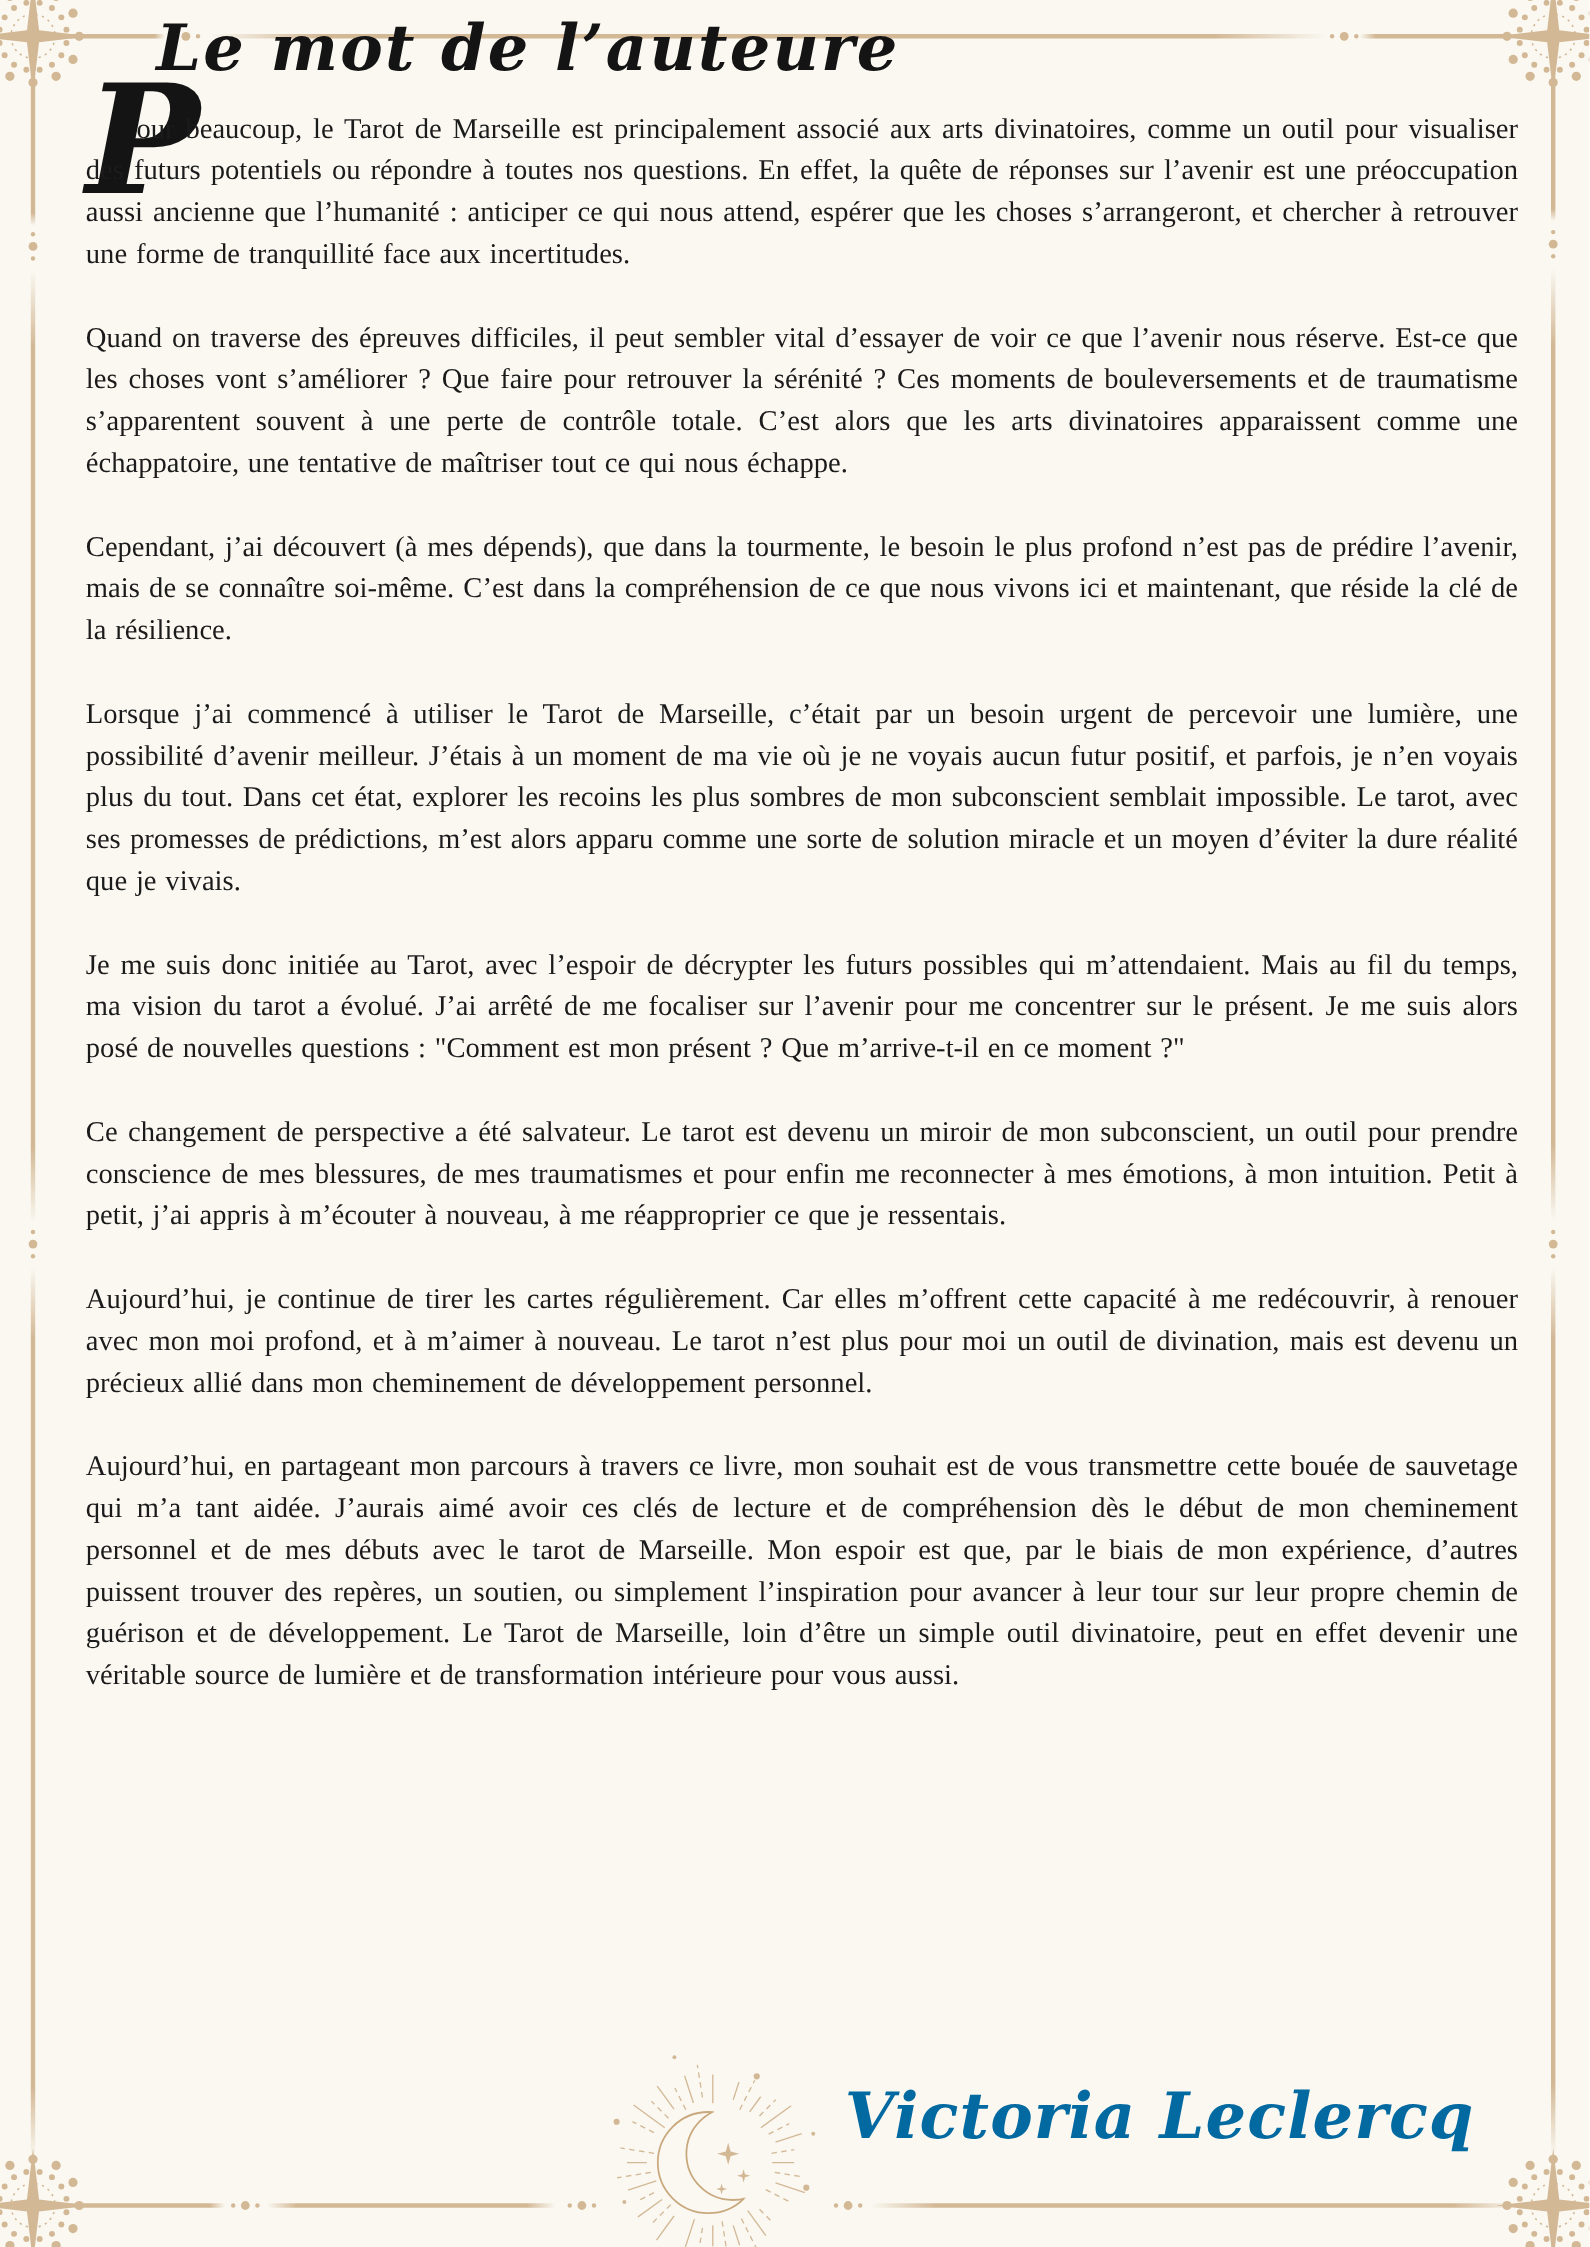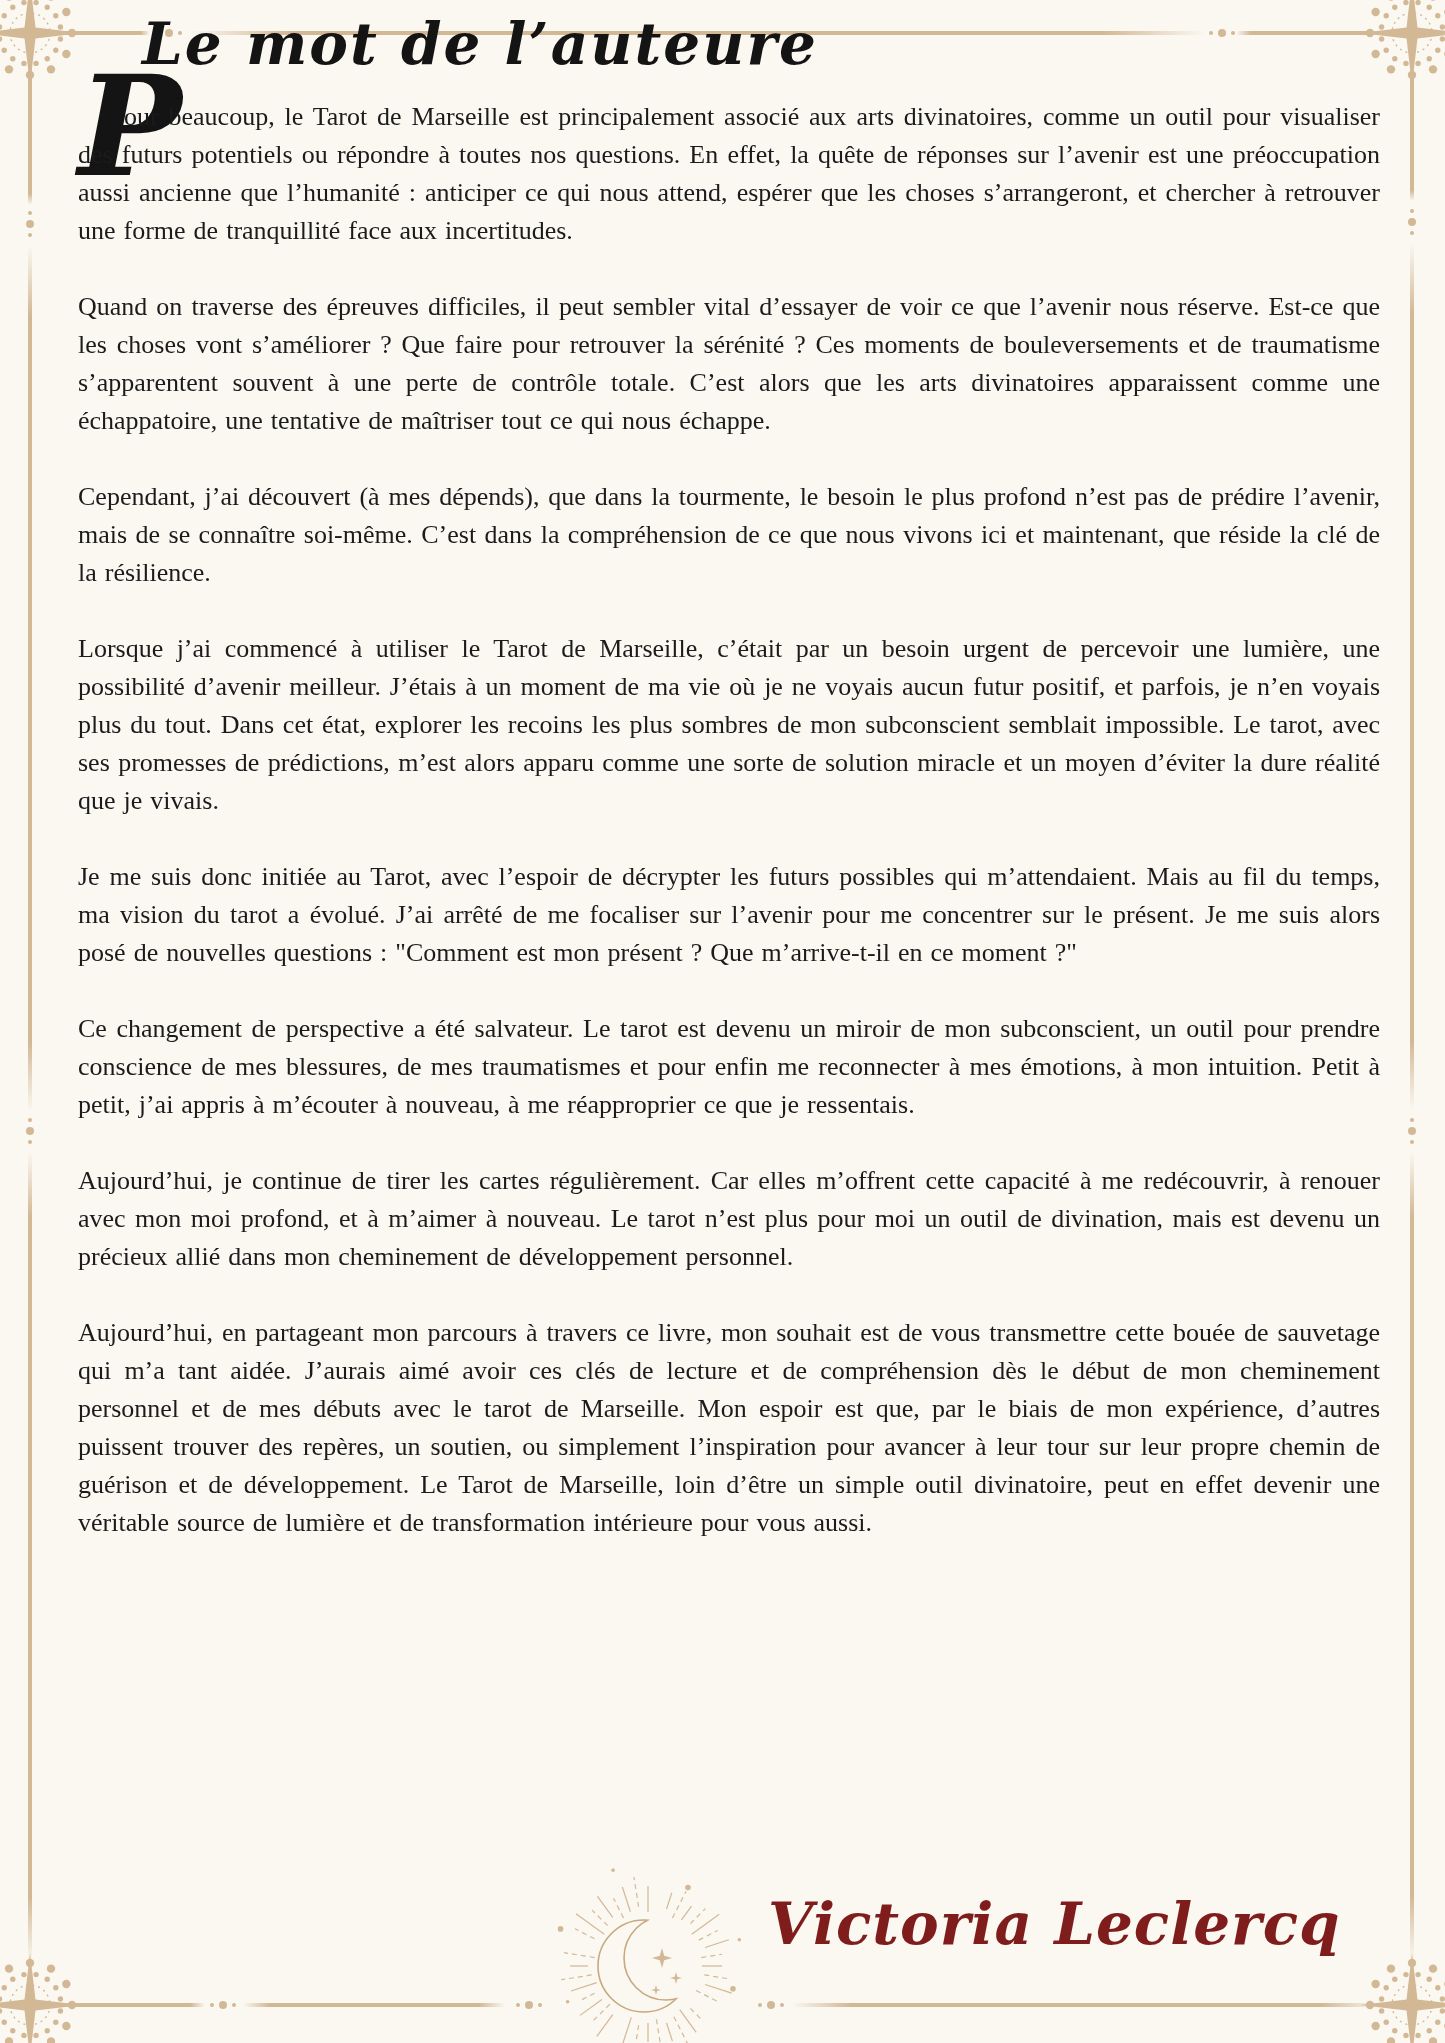--- a/index.html
+++ b/index.html
@@ -45,21 +45,21 @@
     font-size:26px;line-height:38px;
     text-align:justify;word-spacing:1.5px;
   }
   .bodytext p{margin:0 0 38px 15px;}
   .bodytext p.first{text-indent:46px;}
   .signature{
     position:absolute;left:768px;top:1890px;
     font-family:"DejaVu Serif", serif;
     font-style:italic;font-weight:bold;
     font-size:58px;letter-spacing:1px;
-    color:#7f1d1d;white-space:nowrap;
+    color:#0369a1;white-space:nowrap;
   }
 </style>
 </head>
 <body>
 
 <div class="page">
 
   <div>
 
     <div class="bline" style="left:55px;top:31px;width:95px;"></div>

